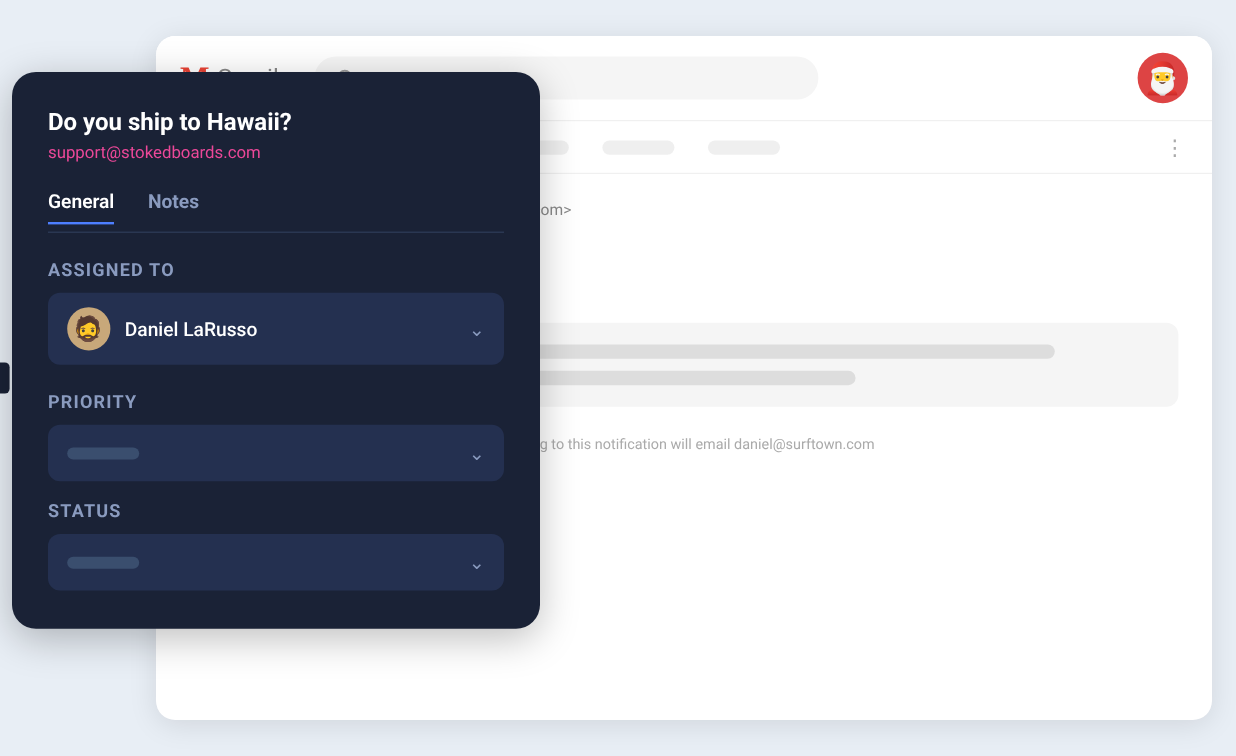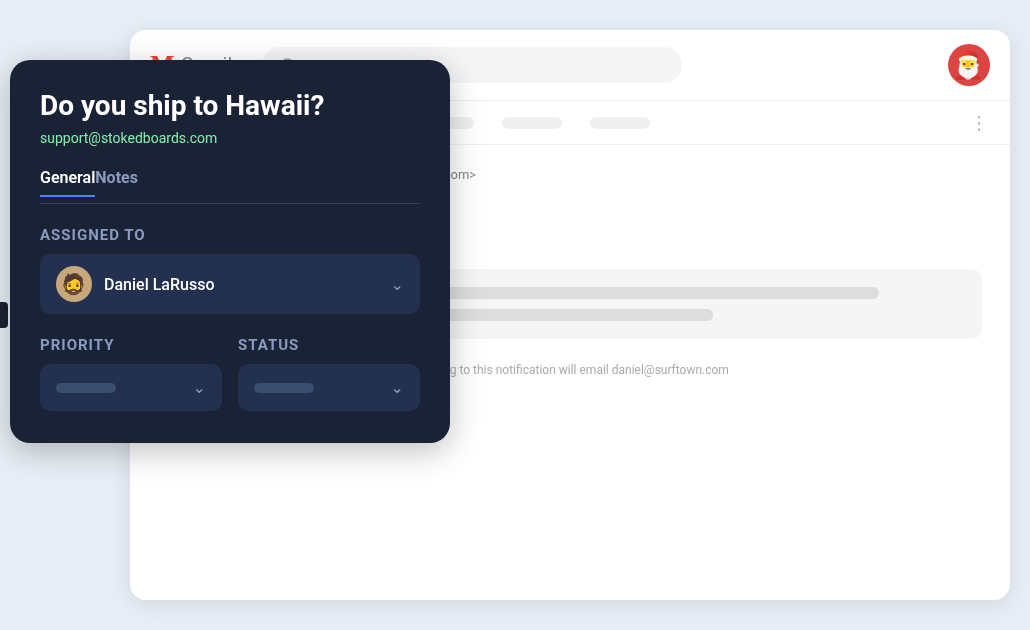--- a/index.html
+++ b/index.html
@@ -216,36 +216,37 @@
       left: 10px;
       width: 440px;
       background: #1a2236;
       border-radius: 20px;
       padding: 28px 30px 32px 30px;
       box-shadow: 0 8px 32px rgba(0,0,0,0.25);
       z-index: 10;
     }
 
     .panel-title {
-      font-size: 28px;
+      font-size: 20px;
       font-weight: 700;
       color: #fff;
       margin-bottom: 6px;
       line-height: 1.3;
     }
 
     .panel-subtitle {
       font-size: 14px;
-      color: #86efac;
+      color: #ec4899;
       margin-bottom: 22px;
     }
 
     
     .panel-tabs {
       display: flex;
+      gap: 28px;
       margin-bottom: 6px;
     }
 
     .panel-tab {
       font-size: 16px;
       color: #8a9bbf;
       cursor: pointer;
       padding-bottom: 8px;
       border-bottom: 2px solid transparent;
       font-weight: bold;
@@ -305,20 +306,21 @@
 
     .chevron-down {
       color: #8a9bbf;
       font-size: 16px;
     }
 
     
     .priority-status-row {
       display: flex;
       gap: 16px;
+      flex-direction: column;
     }
 
     .ps-col {
       flex: 1;
     }
 
     .ps-dropdown {
       background: #243050;
       border-radius: 10px;
       padding: 14px 16px;

